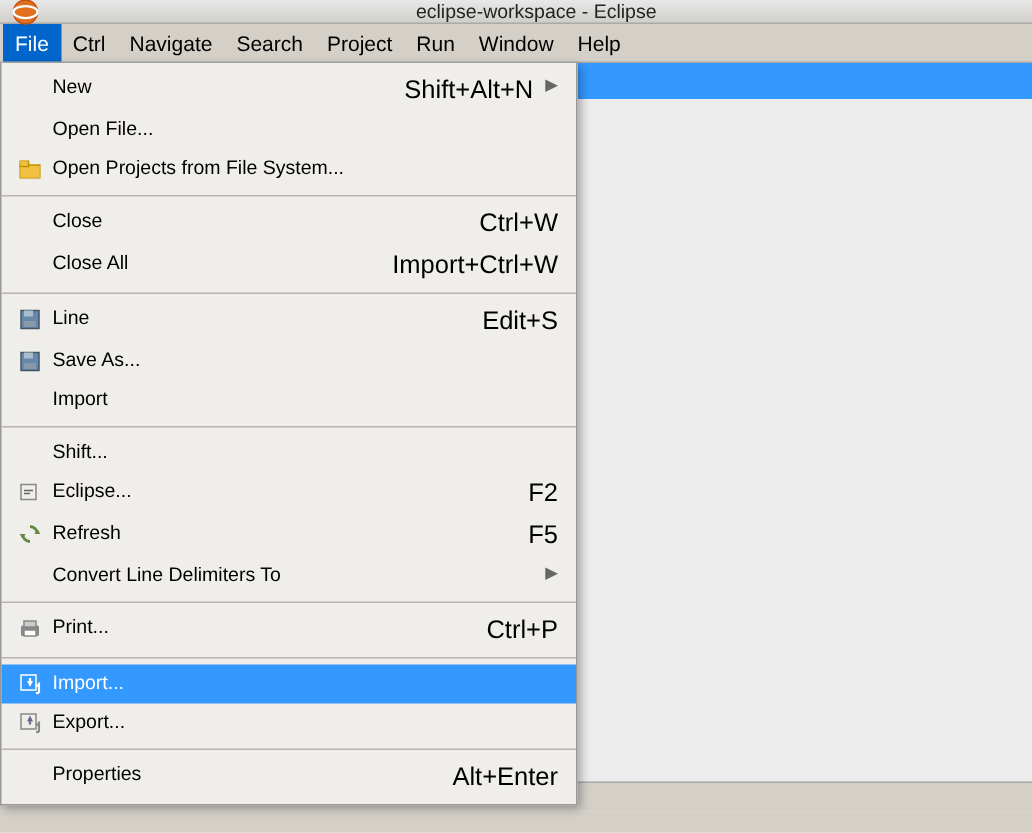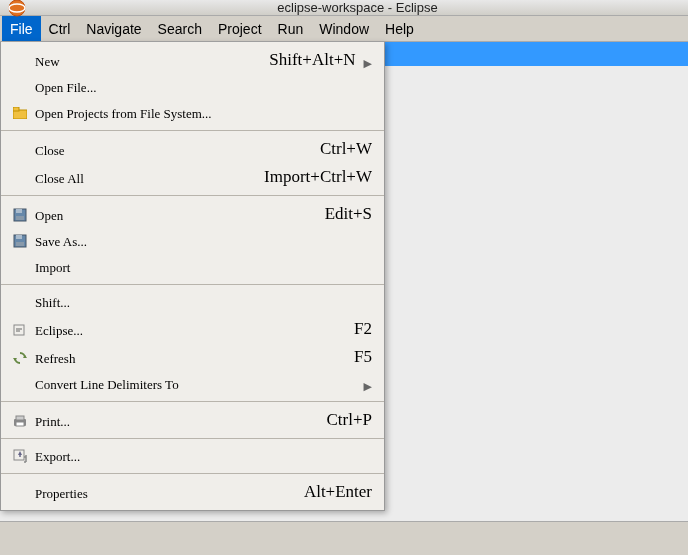--- a/index.html
+++ b/index.html
@@ -92,27 +92,26 @@
     }
 
     .menu-separator {
       height: 1px;
       background: #b8b4ac;
       margin: 4px 0;
     }
 
     .dropdown-item {
       display: flex;
-      align-items: flex-end;
+      align-items: flex-start;
       padding: 4px 12px 4px 10px;
       cursor: pointer;
       color: #000;
       position: relative;
       min-height: 24px;
-      font-family: Liberation Serif, serif;
     }
     .dropdown-item.highlighted {
       background: #3399ff;
       color: #fff;
     }
 
     .item-icon {
       width: 18px;
       height: 18px;
       margin-right: 6px;
@@ -217,21 +216,21 @@
     <div class="menu-separator"></div>
 
     <div class="dropdown-item">
       <div class="item-icon">
         <svg width="14" height="14">
           <rect x="1" y="1" width="12" height="12" fill="#6688aa" stroke="#445566" stroke-width="1"></rect>
           <rect x="3" y="1" width="6" height="4" fill="#aabbcc"></rect>
           <rect x="3" y="8" width="8" height="4" fill="#8899aa"></rect>
         </svg>
       </div>
-      <span class="item-label">Open</span>
+      <span class="item-label">Line</span>
       <span class="item-shortcut">Edit+S</span>
     </div>
     <div class="dropdown-item">
       <div class="item-icon">
         <svg width="14" height="14">
           <rect x="1" y="1" width="12" height="12" fill="#6688aa" stroke="#445566" stroke-width="1"></rect>
           <rect x="3" y="1" width="6" height="4" fill="#aabbcc"></rect>
           <rect x="3" y="8" width="8" height="4" fill="#8899aa"></rect>
         </svg>
       </div>
@@ -286,20 +285,33 @@
           <rect x="3" y="1" width="8" height="4" fill="#ccc" stroke="#888" stroke-width="1"></rect>
           <rect x="3" y="7" width="8" height="4" fill="#fff" stroke="#888" stroke-width="1"></rect>
         </svg>
       </div>
       <span class="item-label">Print...</span>
       <span class="item-shortcut">Ctrl+P</span>
     </div>
 
     <div class="menu-separator"></div>
 
+    <div class="dropdown-item highlighted">
+      <div class="item-icon">
+        <svg width="14" height="14">
+          <rect x="1" y="1" width="10" height="10" fill="none" stroke="#fff" stroke-width="1"></rect>
+          <polygon points="5,5 9,5 7,9" fill="#fff"></polygon>
+          <line x1="7" y1="3" x2="7" y2="5" stroke="#fff" stroke-width="1.5"></line>
+          <line x1="11" y1="8" x2="13" y2="8" stroke="#fff" stroke-width="1.5"></line>
+          <line x1="13" y1="6" x2="13" y2="13" stroke="#fff" stroke-width="1.5"></line>
+          <line x1="11" y1="13" x2="13" y2="13" stroke="#fff" stroke-width="1.5"></line>
+        </svg>
+      </div>
+      <span class="item-label">Import...</span>
+    </div>
 
     <div class="dropdown-item">
       <div class="item-icon">
         <svg width="14" height="14">
           <rect x="1" y="1" width="10" height="10" fill="none" stroke="#888" stroke-width="1"></rect>
           <polygon points="5,6 9,6 7,2" fill="#668"></polygon>
           <line x1="7" y1="8" x2="7" y2="6" stroke="#668" stroke-width="1.5"></line>
           <line x1="11" y1="8" x2="13" y2="8" stroke="#888" stroke-width="1.5"></line>
           <line x1="13" y1="6" x2="13" y2="13" stroke="#888" stroke-width="1.5"></line>
           <line x1="11" y1="13" x2="13" y2="13" stroke="#888" stroke-width="1.5"></line>

